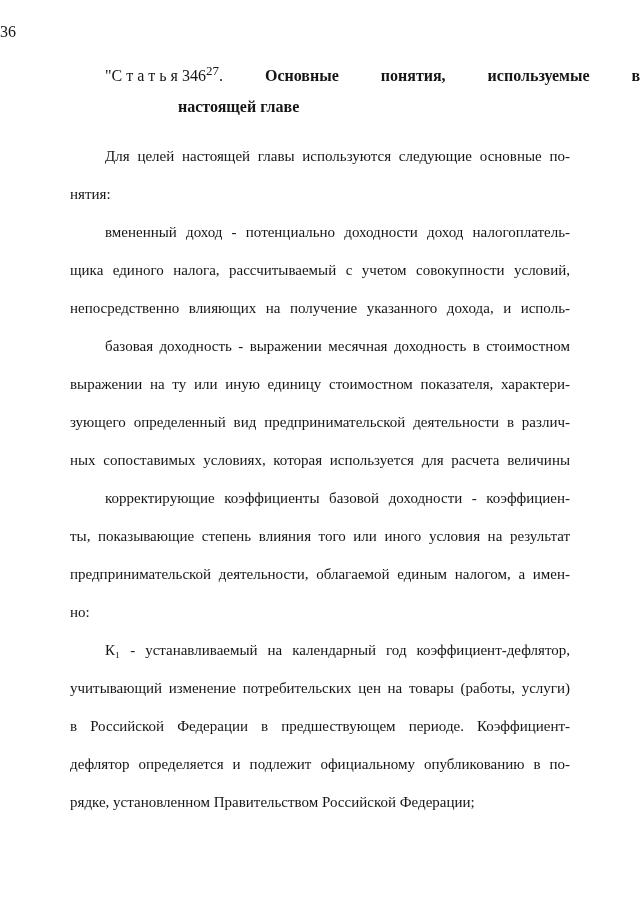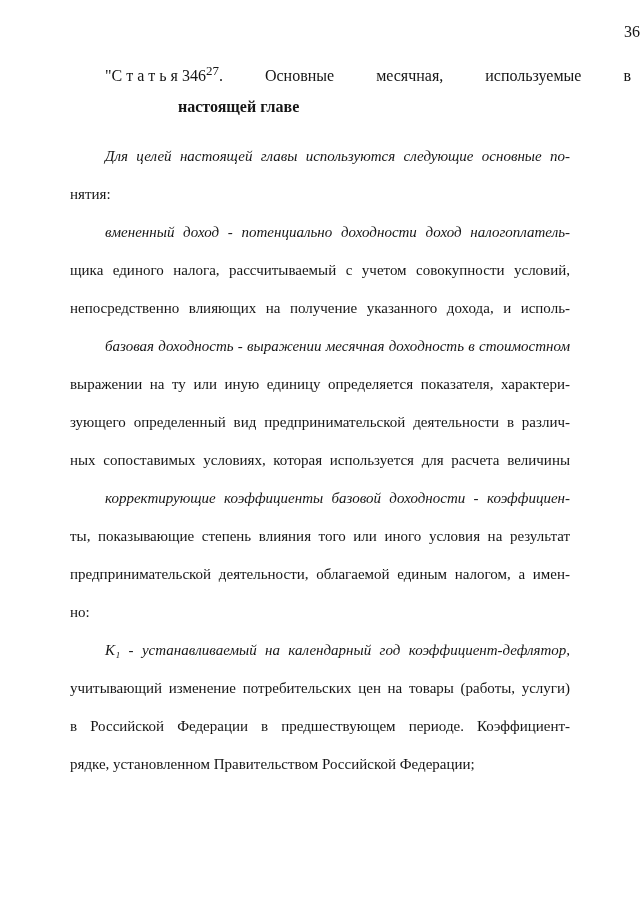--- a/index.html
+++ b/index.html
@@ -15,21 +15,21 @@
   }
   .page {
     position: relative;
     width: 640px;
     height: 900px;
     background: #ffffff;
     overflow: hidden;
   }
   .page-number {
     padding-top: 22px;
-    text-align: right;
+    text-align: left;
     font-size: 16px;
     line-height: 20px;
   }
   .heading {
     margin: 18px 70px 0 105px;
     font-size: 16px;
     line-height: 31px;
   }
   .heading-line1 {
     display: flex;
@@ -37,85 +37,85 @@
     align-items: baseline;
   }
   .article-label {
     white-space: pre;
   }
   sup.article-sup {
     font-size: 13px;
     line-height: 0;
   }
   .bold {
-    font-weight: normal;
+    font-weight: bold;
     margin-left: 42px;
   }
   .heading-line2 {
     font-weight: bold;
     margin-left: 73px;
   }
   .body-text {
     margin: 15px 70px 0 70px;
     font-size: 15px;
     line-height: 38px;
   }
   .line {
     text-align: justify;
     text-align-last: justify;
   }
   .line.last {
     text-align-last: left;
   }
   .line.first {
     text-indent: 35px;
-    font-style: italic;
   }
 </style>
 </head>
 <body>
 
 <div class="page">
   <div class="page-number">36</div>
 
   <div class="heading">
     <div class="heading-line1">
       <span class="article-label"><span>"С т а т ь я 346</span><sup class="article-sup">27</sup><span>.</span></span>
 
     <span class="bold">Основные</span>
-        <span class="bold">месячная,</span>
+        <span class="bold">понятия,</span>
         <span class="bold">используемые</span>
         <span class="bold">в</span>
       </div>
     <div class="heading-line2">настоящей главе</div>
   </div>
 
   <div class="body-text">
 
   <div class="paragraph">
         <div class="line first">Для целей настоящей главы используются следующие основные по-</div>
         <div class="line last">нятия:</div>
       </div>
       <div class="paragraph">
         <div class="line first">вмененный доход - потенциально доходности доход налогоплатель-</div>
         <div class="line">щика единого налога, рассчитываемый с учетом совокупности условий,</div>
         <div class="line">непосредственно влияющих на получение указанного дохода, и исполь-</div>
       </div>
       <div class="paragraph">
         <div class="line first">базовая доходность - выражении месячная доходность в стоимостном</div>
-        <div class="line">выражении на ту или иную единицу определяется показателя, характери-</div>
+        <div class="line">выражении на ту или иную единицу стоимостном показателя, характери-</div>
         <div class="line">зующего определенный вид предпринимательской деятельности в различ-</div>
         <div class="line">ных сопоставимых условиях, которая используется для расчета величины</div>
       </div>
       <div class="paragraph">
         <div class="line first">корректирующие коэффициенты базовой доходности - коэффициен-</div>
         <div class="line">ты, показывающие степень влияния того или иного условия на результат</div>
         <div class="line">предпринимательской деятельности, облагаемой единым налогом, а имен-</div>
         <div class="line last">но:</div>
       </div>
       <div class="paragraph">
         <div class="line first">К₁ - устанавливаемый на календарный год коэффициент-дефлятор,</div>
         <div class="line">учитывающий изменение потребительских цен на товары (работы, услуги)</div>
         <div class="line">в Российской Федерации в предшествующем периоде. Коэффициент-</div>
+        <div class="line">дефлятор определяется и подлежит официальному опубликованию в по-</div>
         <div class="line last">рядке, установленном Правительством Российской Федерации;</div>
       </div>
     </div>
 </div>
 
 </body></html>

